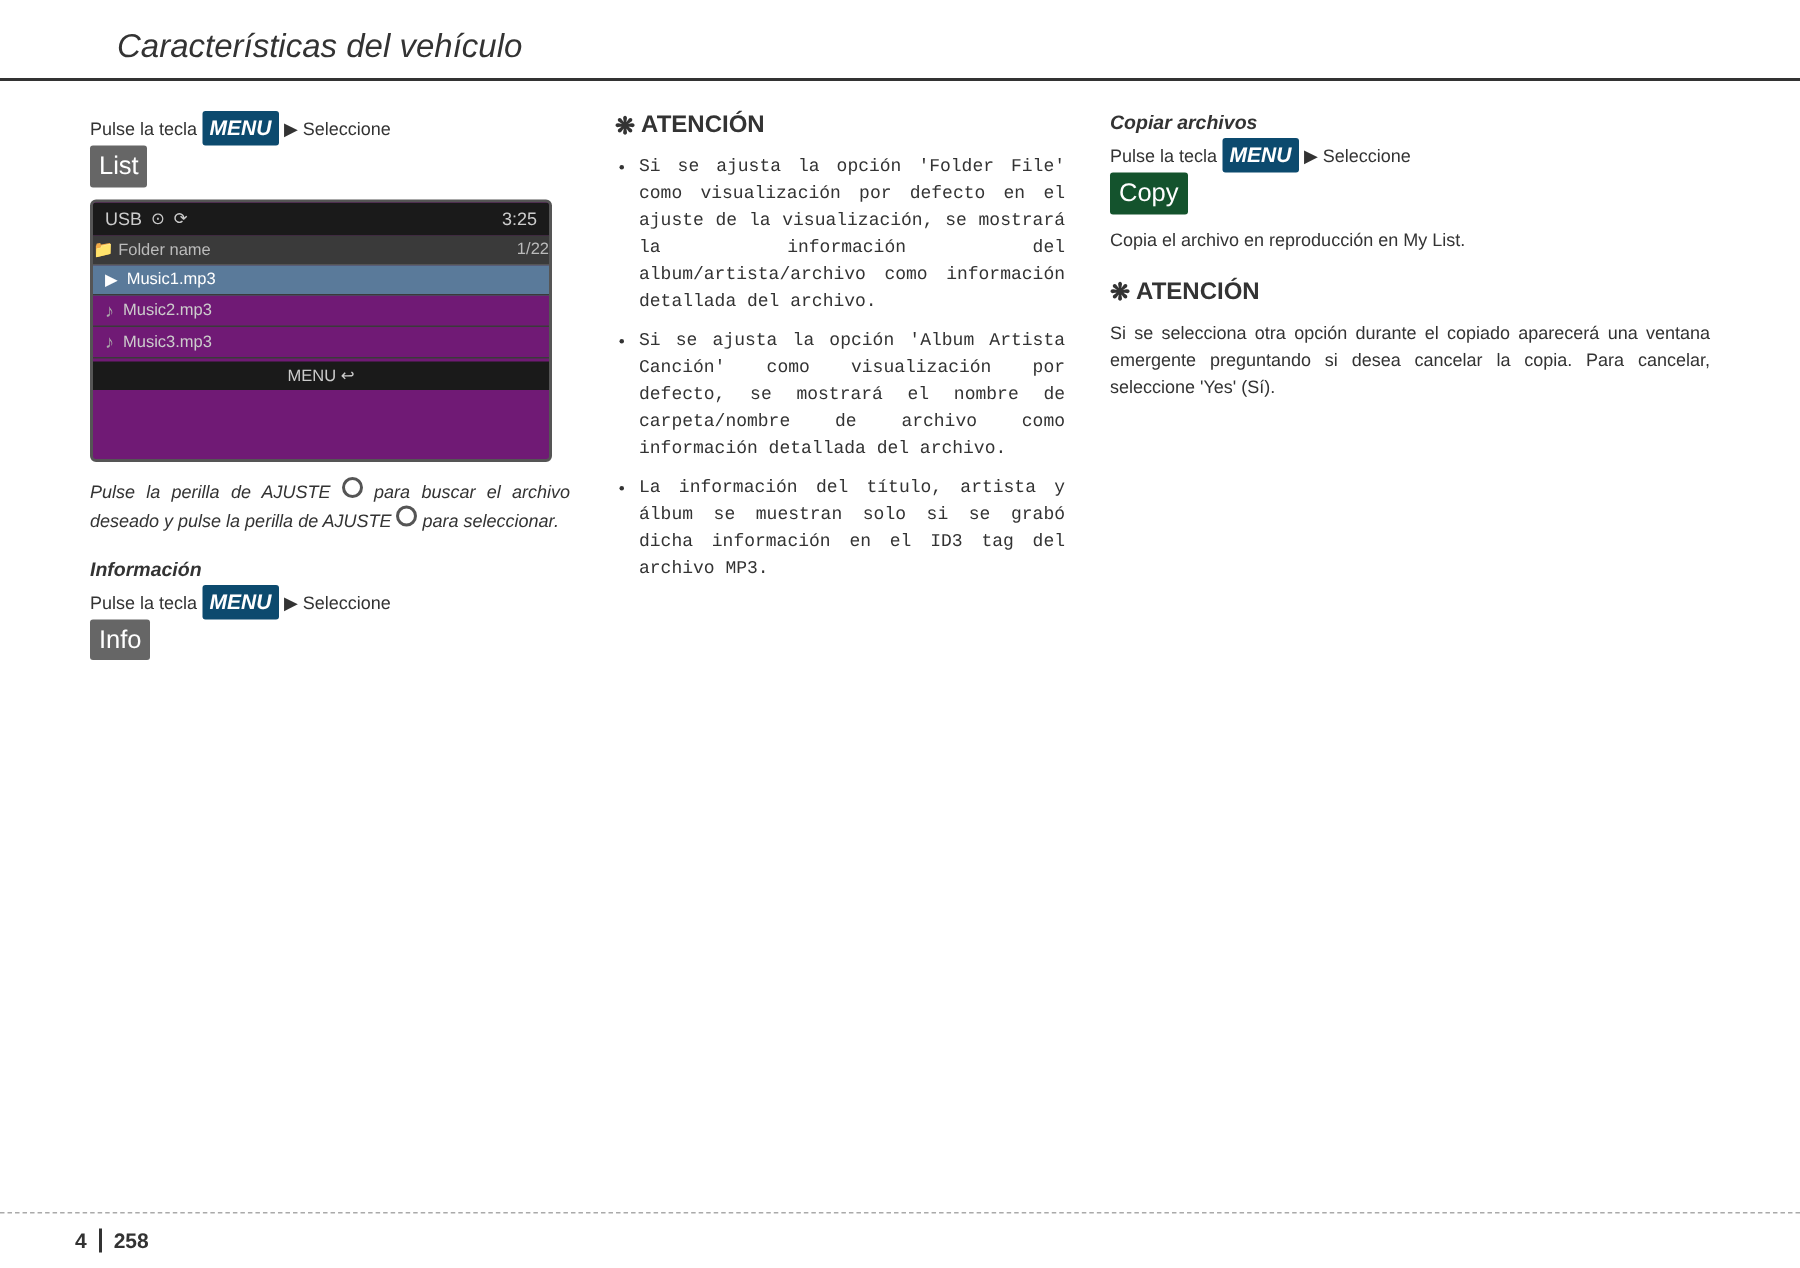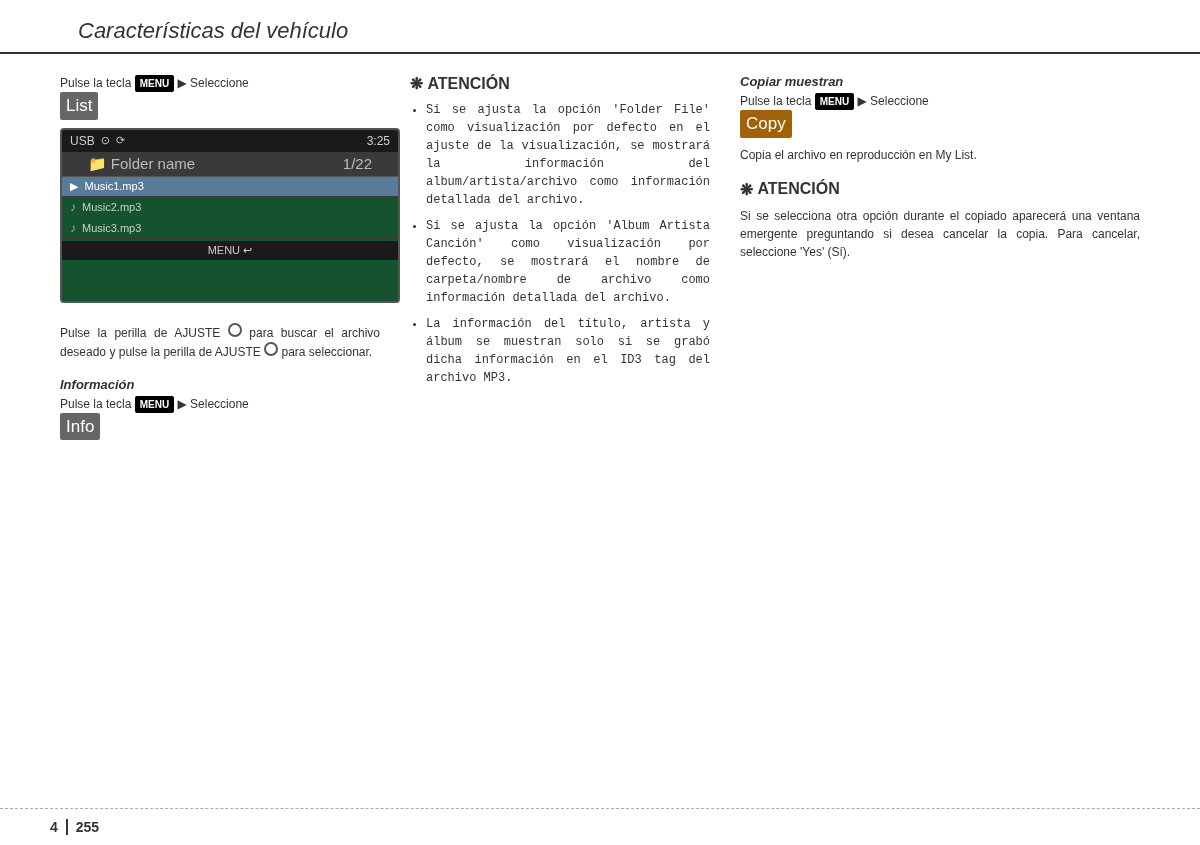--- a/index.html
+++ b/index.html
@@ -64,49 +64,50 @@
       font-size: 12px;
       color: #333;
       line-height: 1.5;
       text-align: justify;
       margin-bottom: 8px;
     }
 
     
     .menu-btn {
       display: inline-block;
-      background: #000000;
+      background: #0c4a6e;
       color: #fff;
-      font-size: 10px;
+      font-size: 14px;
       font-weight: bold;
       padding: 1px 5px;
       border-radius: 2px;
       font-family: Arial, sans-serif;
+      font-style: italic;
     }
 
     
     .badge {
       display: inline-block;
       background: #666;
       color: #fff;
       font-size: 17px;
       padding: 1px 6px;
       border-radius: 2px;
     }
 
     .badge-copy {
-      background: #a16207;
+      background: #14532d;
     }
 
     
     .usb-screen {
-      background: #14532d;
+      background: #701a75;
       border: 2px solid #555;
       border-radius: 4px;
-      width: 340px;
+      width: 308px;
       height: 175px;
       overflow: hidden;
       margin: 8px 0;
     }
 
     .usb-top-bar {
       background: #1a1a1a;
       display: flex;
       justify-content: space-between;
       align-items: center;
@@ -119,23 +120,23 @@
       display: flex;
       align-items: center;
       gap: 6px;
     }
 
     .usb-folder-row {
       background: #3a3a3a;
       display: flex;
       justify-content: space-between;
       align-items: center;
-      padding: 3px 26px;
+      padding: 3px 0;
       color: #bbb;
-      font-size: 15px;
+      font-size: 11px;
       border-bottom: 1px solid #555;
     }
 
     .usb-file-row {
       display: flex;
       align-items: center;
       padding: 3px 8px;
       color: #ccc;
       font-size: 11px;
       gap: 6px;
@@ -258,21 +259,21 @@
         </div>
         <div class="usb-file-row">
           <span class="music-note">♪</span>
           <span>Music3.mp3</span>
         </div>
         <div class="usb-bottom-bar">
           <span>MENU ↩</span>
         </div>
       </div>
 
-      <div class="instruction-text" style="margin-top:20px;">
+      <div class="instruction-text" style="margin-top:10px;font-style:italic;">
         Pulse la perilla de AJUSTE <span style="border:2px solid #555;border-radius:50%;display:inline-block;width:14px;height:14px;text-align:center;line-height:10px;font-size:8px;"></span> para buscar el archivo deseado y pulse la perilla de AJUSTE <span style="border:2px solid #555;border-radius:50%;display:inline-block;width:14px;height:14px;text-align:center;line-height:10px;font-size:8px;"></span> para seleccionar.
       </div>
     </div>
 
     <div style="margin-top:16px;">
       <div class="section-title">Información</div>
       <div class="instruction-text">
         <span>Pulse la tecla</span>
         <span class="menu-btn">MENU</span>
         <span>▶  Seleccione</span><br>
@@ -290,21 +291,21 @@
     <ul class="bullet-list">
       <li>Si se ajusta la opción 'Folder File' como visualización por defecto en el ajuste de la visualización, se mostrará la información del album/artista/archivo como información detallada del archivo.</li>
       <li>Si se ajusta la opción 'Album Artista Canción' como visualización por defecto, se mostrará el nombre de carpeta/nombre de archivo como información detallada del archivo.</li>
       <li>La información del título, artista y álbum se muestran solo si se grabó dicha información en el ID3 tag del archivo MP3.</li>
     </ul>
   </div>
 
   <div class="right-col">
 
     <div>
-      <div class="section-title">Copiar muestran</div>
+      <div class="section-title">Copiar archivos</div>
       <div class="instruction-text">
         <span>Pulse la tecla</span>
         <span class="menu-btn">MENU</span>
         <span>▶  Seleccione</span><br>
         <span class="badge badge-copy">Copy</span>
       </div>
       <div class="instruction-text">Copia el archivo en reproducción en My List.</div>
     </div>
 
     <div style="margin-top:16px;">
@@ -314,14 +315,14 @@
       </div>
       <div class="instruction-text">Si se selecciona otra opción durante el copiado aparecerá una ventana emergente preguntando si desea cancelar la copia. Para cancelar, seleccione 'Yes' (Sí).</div>
     </div>
 
   </div>
 
 </div>
 
 <div class="page-footer">
   <span class="footer-chapter">4</span>
-  <span class="footer-page">255</span>
+  <span class="footer-page">258</span>
 </div>
 
 </body></html>

